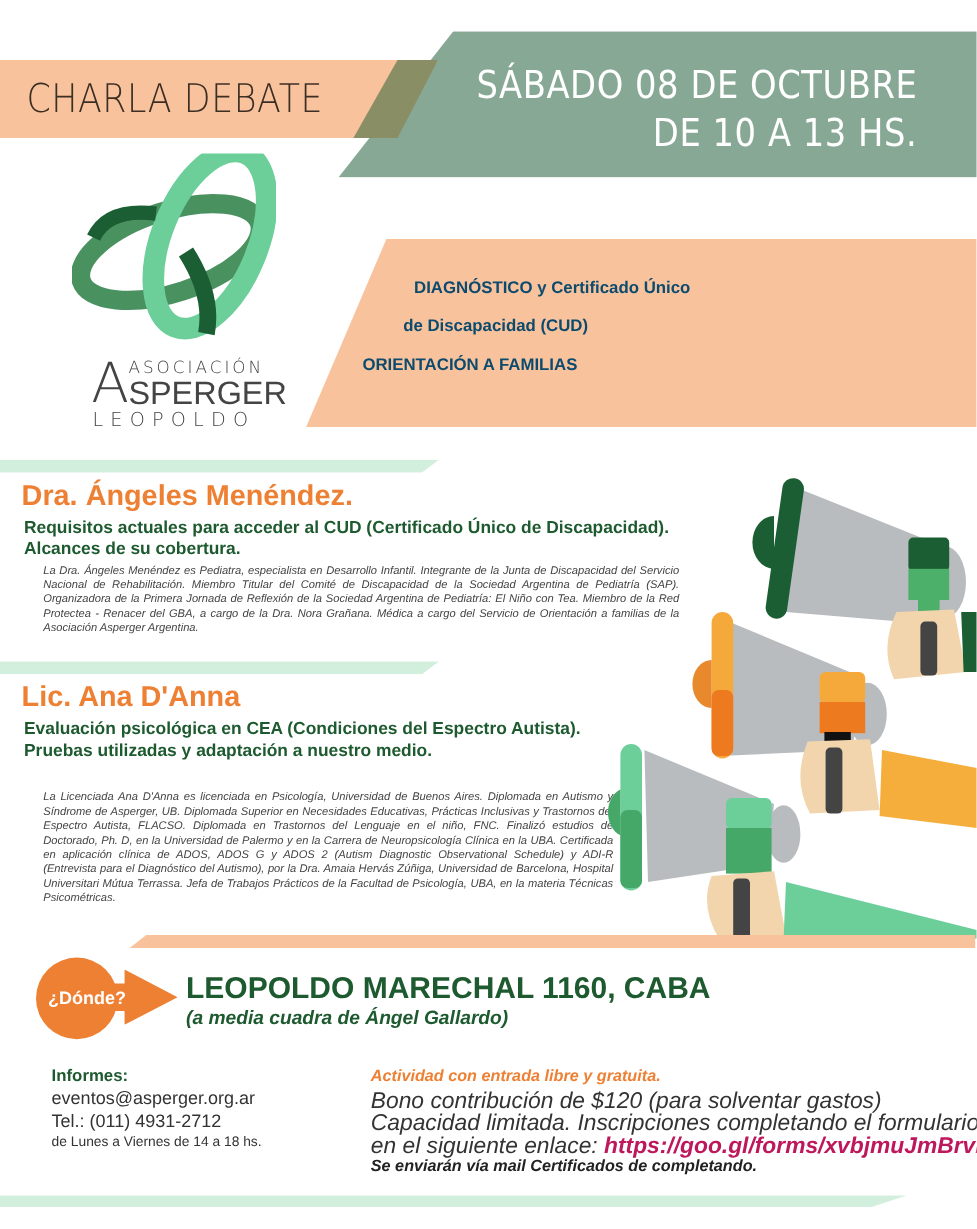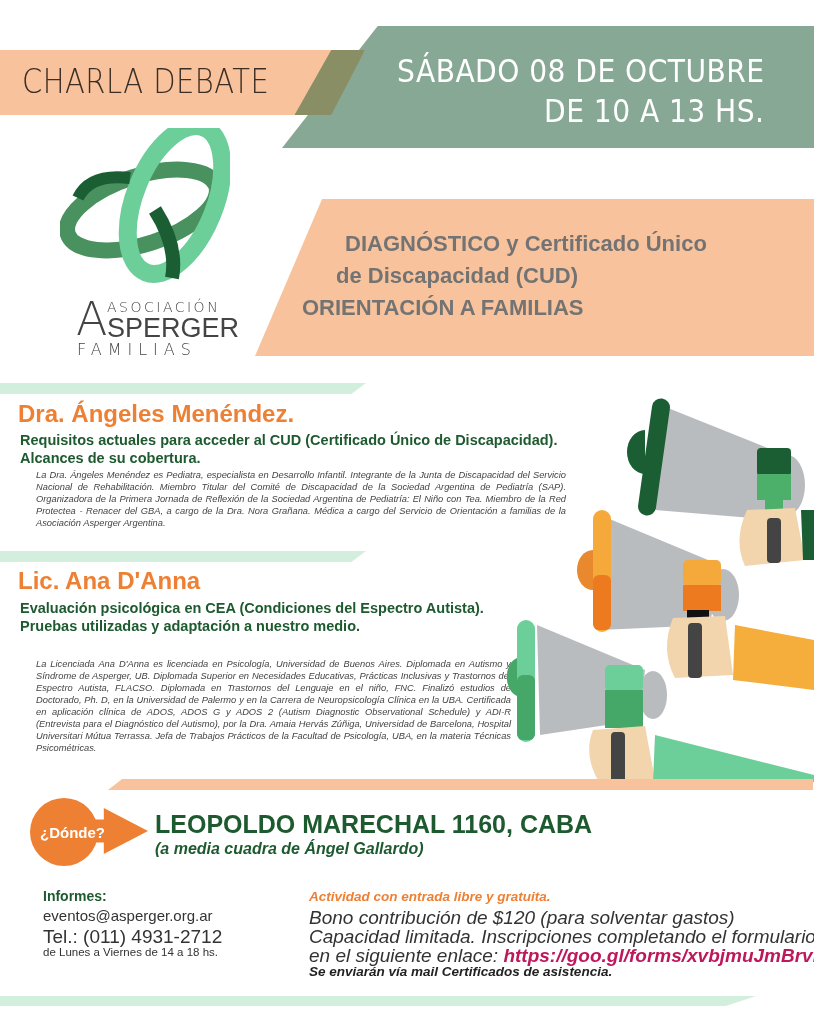--- a/index.html
+++ b/index.html
@@ -63,21 +63,21 @@
     left: 77px; top: 340px; font-size: 16px; color: #444; letter-spacing: 6px;
     font-family: "DejaVu Sans", sans-serif; font-weight: 200;
   }
 
   
   .topic-bg {
     left: 255px; top: 199px; width: 559px; height: 157px;
     background: #f8c39c;
     clip-path: polygon(12% 0, 100% 0, 100% 100%, 0 100%);
   }
-  .topic-line { color: #737373; font-weight: bold; font-size: 22px; white-space: nowrap; }
+  .topic-line { color: #0c4a6e; font-weight: bold; font-size: 14px; white-space: nowrap; }
   .topic-l1 { left: 345px; top: 231px; }
   .topic-l2 { left: 336px; top: 263px; }
   .topic-l3 { left: 302px; top: 295px; }
 
   
   .strip-green {
     background: #d2eedd;
     clip-path: polygon(0 0, 100% 0, 96% 100%, 0 100%);
   }
   .strip1 { left: 0; top: 383px; width: 366px; height: 11px; }
@@ -124,21 +124,21 @@
     white-space: nowrap;
   }
   .address-note {
     left: 155px; top: 840px; color: #1e5a2f; font-weight: bold; font-style: italic;
     font-size: 16px; white-space: nowrap;
   }
 
   
   .inf-title { left: 43px; top: 888px; color: #1e5a2f; font-weight: bold; font-size: 14px; }
   .inf-email { left: 43px; top: 907px; color: #333; font-size: 15px; }
-  .inf-tel { left: 43px; top: 926px; color: #333; font-size: 19px; }
+  .inf-tel { left: 43px; top: 926px; color: #333; font-size: 15px; }
   .inf-hours { left: 43px; top: 946px; color: #333; font-size: 11.5px; }
 
   .act-free { left: 309px; top: 889px; color: #ee8034; font-weight: bold; font-style: italic; font-size: 13.5px; }
   .act-line { left: 309px; color: #333; font-style: italic; font-size: 19px; white-space: nowrap; }
   .act-l2 { top: 907px; }
   .act-l3 { top: 926px; }
   .act-l4 { top: 945px; }
   .act-link { color: #be185d; font-weight: bold; font-style: italic; }
   .act-cert { left: 309px; top: 964px; color: #222; font-weight: bold; font-style: italic; font-size: 13.5px; white-space: nowrap; }
 </style>
@@ -154,21 +154,21 @@
 
 <svg class="abs logo-svg" viewBox="0 0 170 170">
   <ellipse cx="82" cy="82" rx="78" ry="34" transform="rotate(-18 82 82)" fill="none" stroke="#4a9160" stroke-width="16"></ellipse>
   <ellipse cx="115" cy="72" rx="40" ry="78" transform="rotate(22 115 72)" fill="none" stroke="#6ccf9a" stroke-width="18"></ellipse>
   <path d="M95 82 Q118 118 112 150" fill="none" stroke="#1b5e34" stroke-width="14"></path>
   <path d="M18 70 Q30 45 70 50" fill="none" stroke="#1b5e34" stroke-width="12"></path>
 </svg>
 <div class="abs logo-a">A</div>
 <div class="abs logo-asociacion">ASOCIACIÓN</div>
 <div class="abs logo-sperger">SPERGER</div>
-<div class="abs logo-argentina">FAMILIAS</div>
+<div class="abs logo-argentina">LEOPOLDO</div>
 
 <div class="abs topic-bg"></div>
 <div class="abs topic-line topic-l1">DIAGNÓSTICO y Certificado Único</div>
 <div class="abs topic-line topic-l2">de Discapacidad (CUD)</div>
 <div class="abs topic-line topic-l3">ORIENTACIÓN A FAMILIAS</div>
 
 <div class="abs strip-green strip1"></div>
 <div class="abs strip-green strip2"></div>
 
 <div class="abs speaker-name s1-name">Dra. Ángeles Menéndez.</div>
@@ -232,15 +232,15 @@
 
 <div class="abs inf-title">Informes:</div>
 <a class="abs inf-email">eventos@asperger.org.ar</a>
 <div class="abs inf-tel">Tel.: (011) 4931-2712</div>
 <div class="abs inf-hours">de Lunes a Viernes de 14 a 18 hs.</div>
 
 <div class="abs act-free">Actividad con entrada libre y gratuita.</div>
 <div class="abs act-line act-l2">Bono contribución de $120 (para solventar gastos)</div>
 <div class="abs act-line act-l3">Capacidad limitada. Inscripciones completando el formulario</div>
 <div class="abs act-line act-l4"><span>en el siguiente enlace: </span><a class="act-link">https://goo.gl/forms/xvbjmuJmBrvKFoBV2</a></div>
-<div class="abs act-cert">Se enviarán vía mail Certificados de asistencia.</div>
+<div class="abs act-cert">Se enviarán vía mail Certificados de completando.</div>
 
 <div class="abs strip-green strip4"></div>
 
 </body></html>

